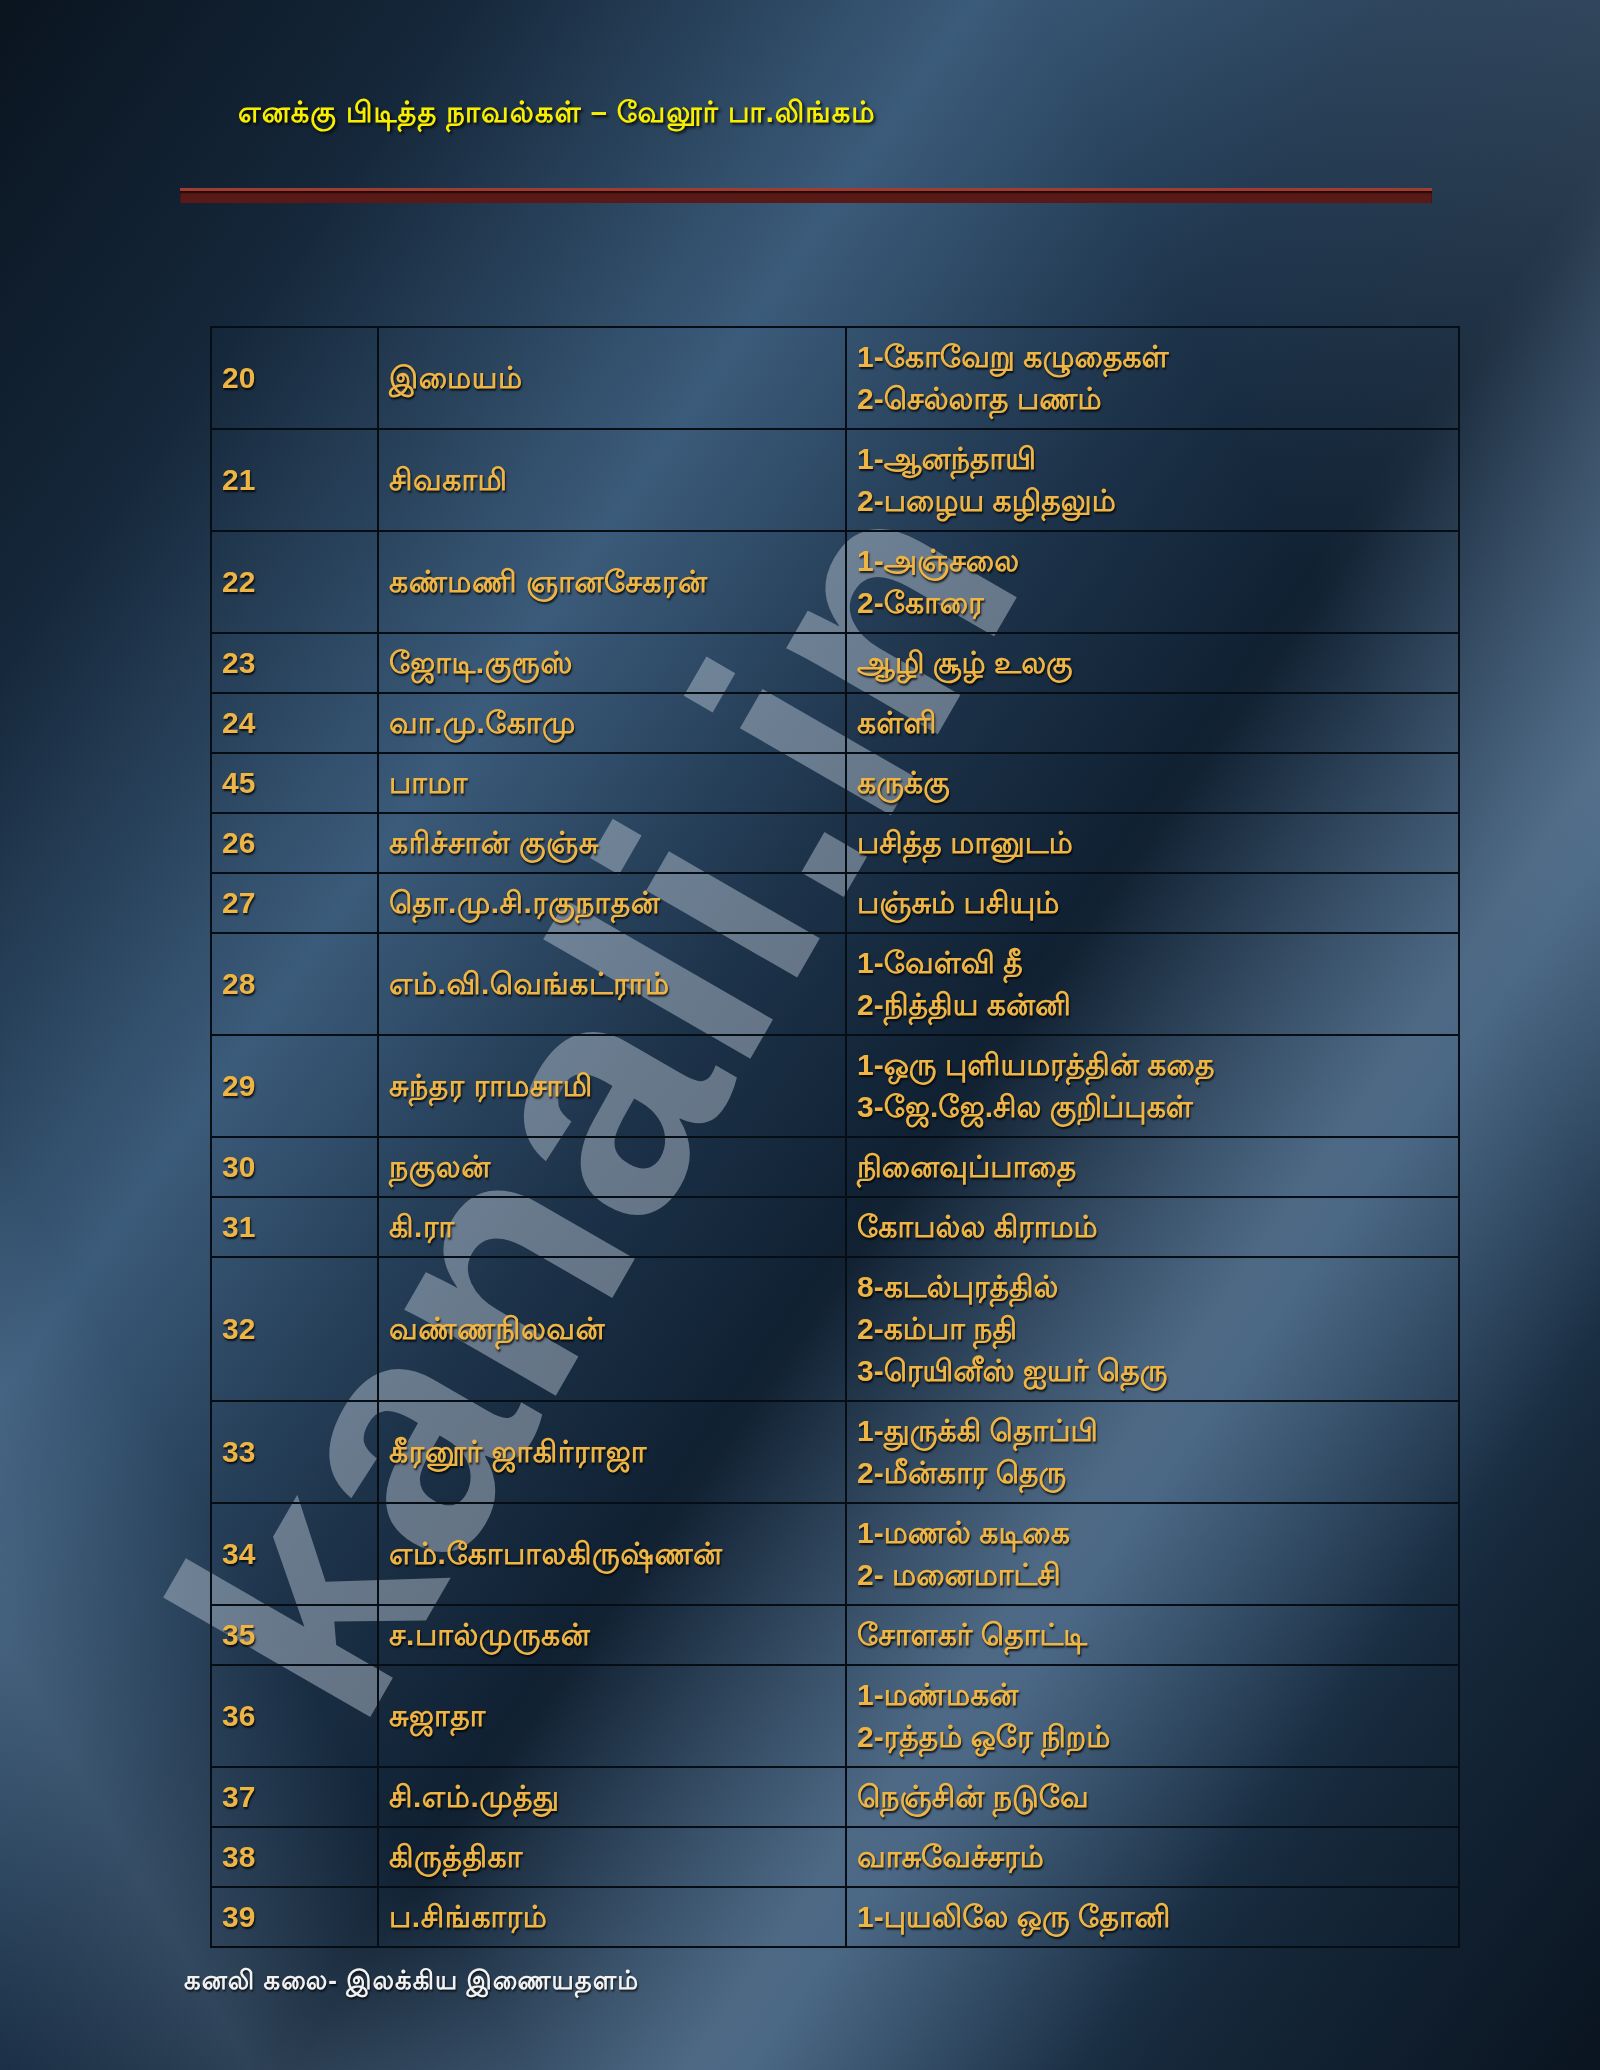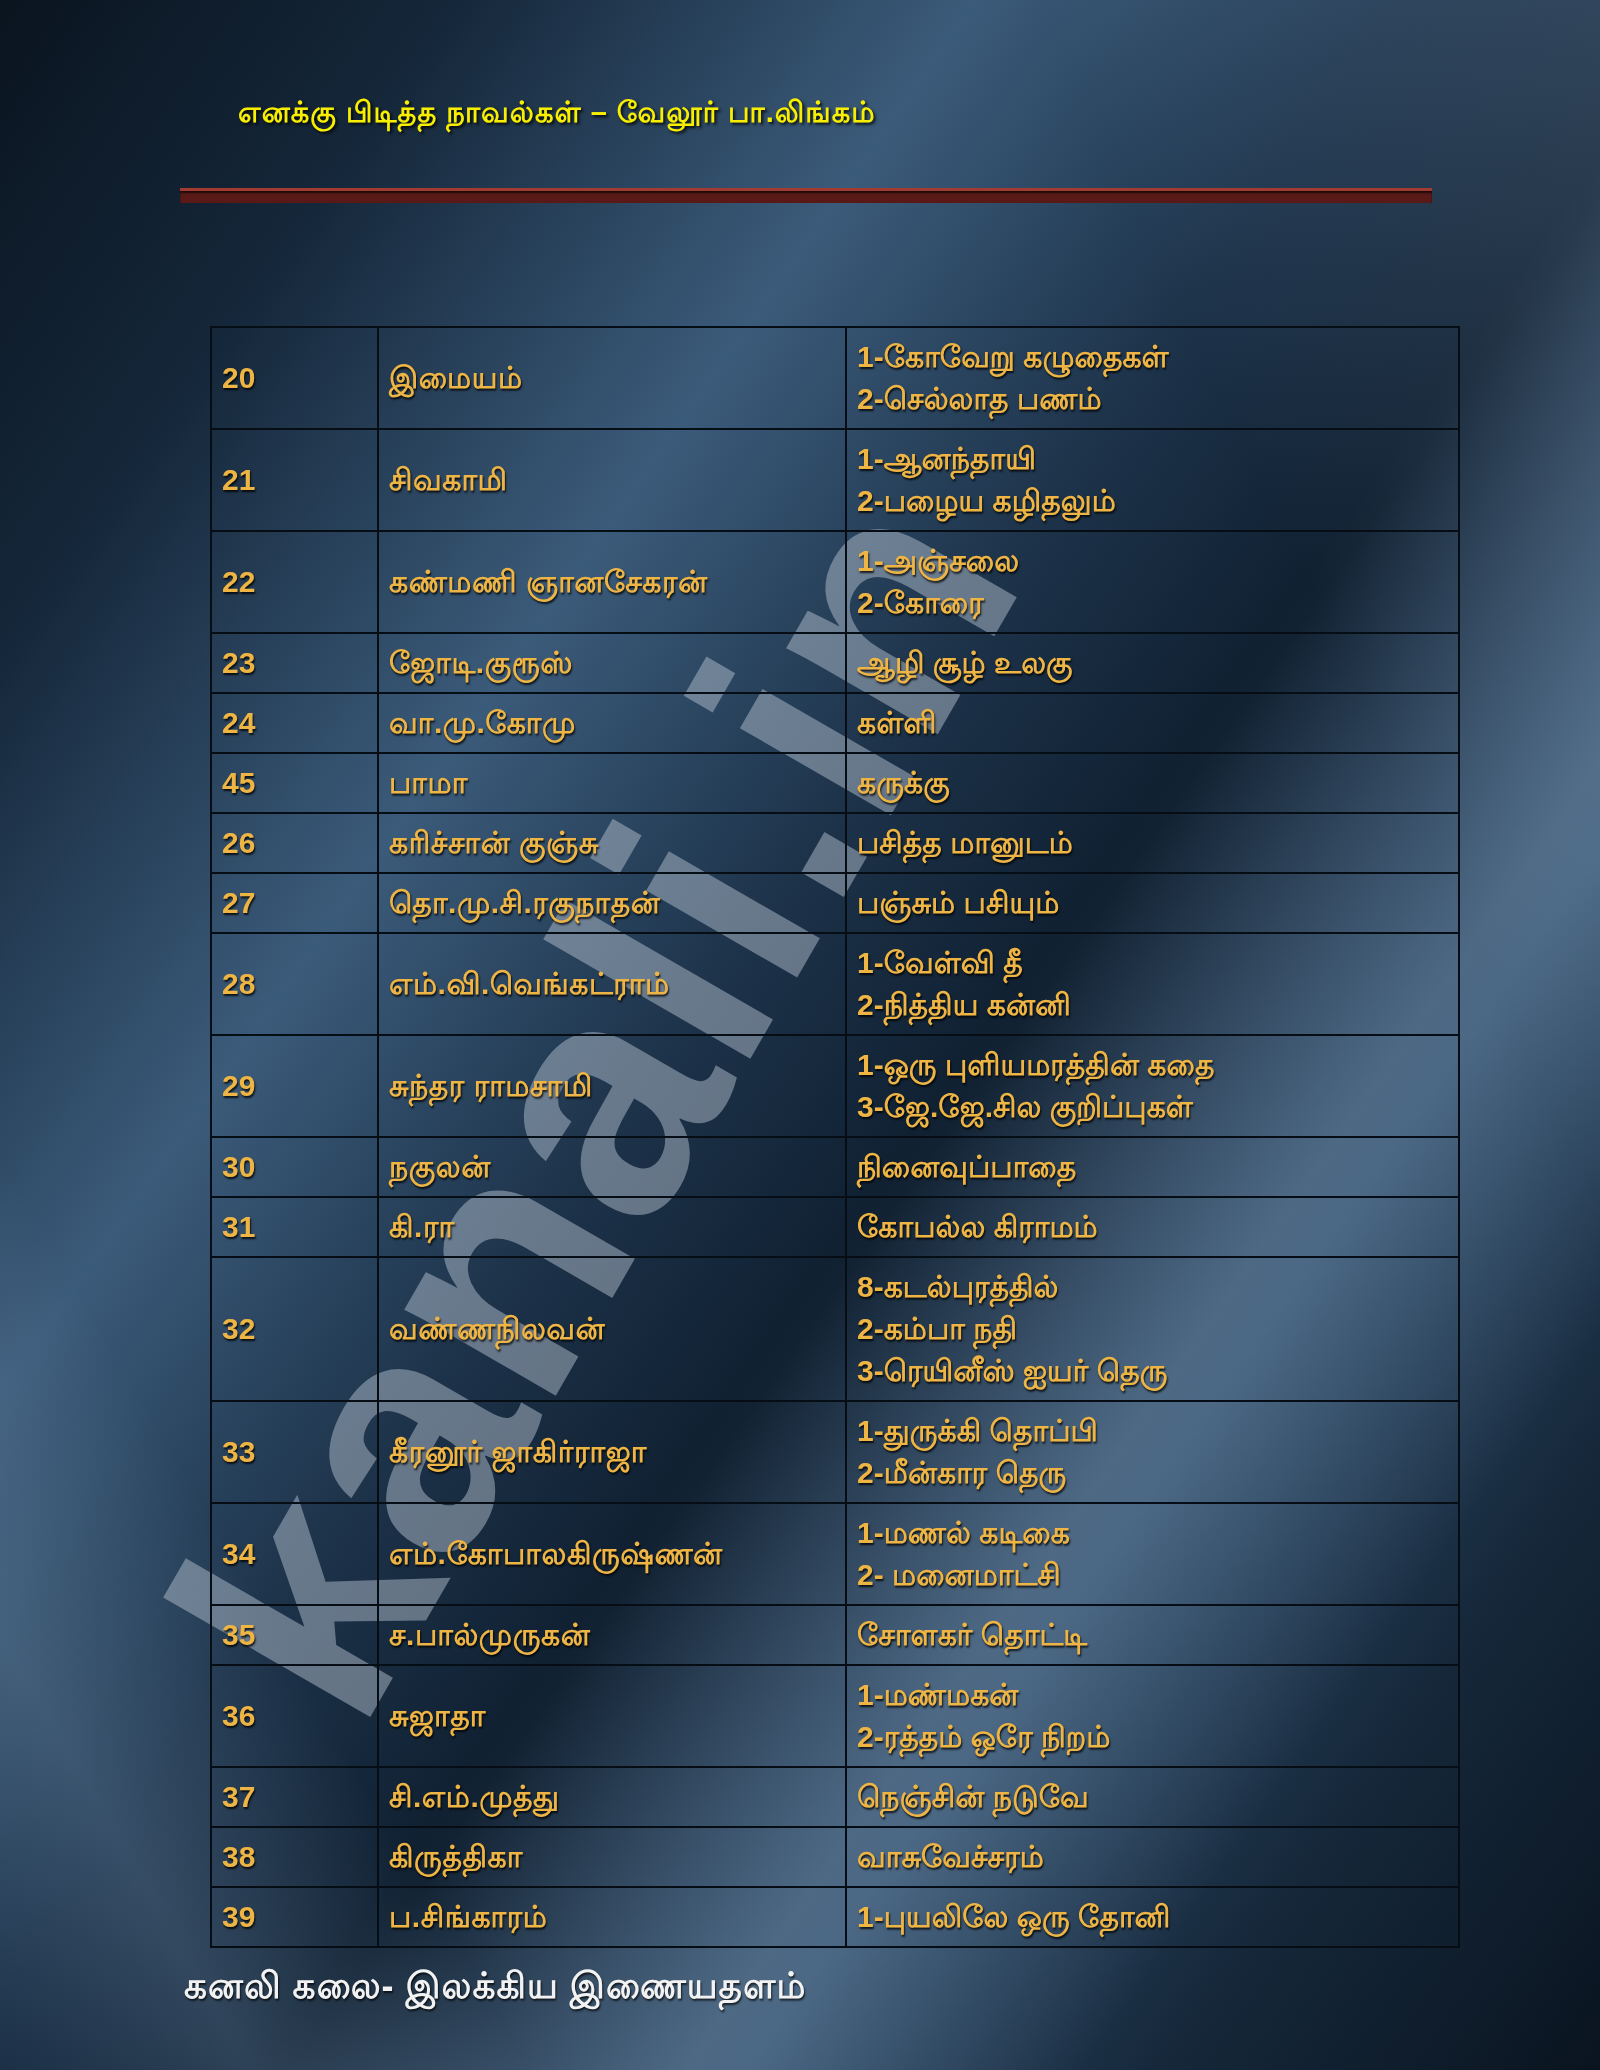--- a/index.html
+++ b/index.html
@@ -59,21 +59,21 @@
     padding:8px 10px;
     vertical-align:middle;
     text-shadow:1px 2px 2px rgba(0,0,0,0.8);
     overflow:hidden;
   }
   td.col-no{padding-left:30px;font-size:31px;}
   td.col-author{padding-left:36px;letter-spacing:0.5px;}
   td.col-titles{padding-left:16px;border-radius:28px;}
   .footer{
     position:absolute;left:184px;top:1965px;
-    font-size:36px;font-weight:600;
+    font-size:26px;font-weight:600;
     color:#f2f2f2;letter-spacing:1px;
     text-shadow:1px 2px 2px rgba(0,0,0,0.7);
     z-index:3;
   }
 </style>
 </head>
 <body>
 
 <div class="page">
 

